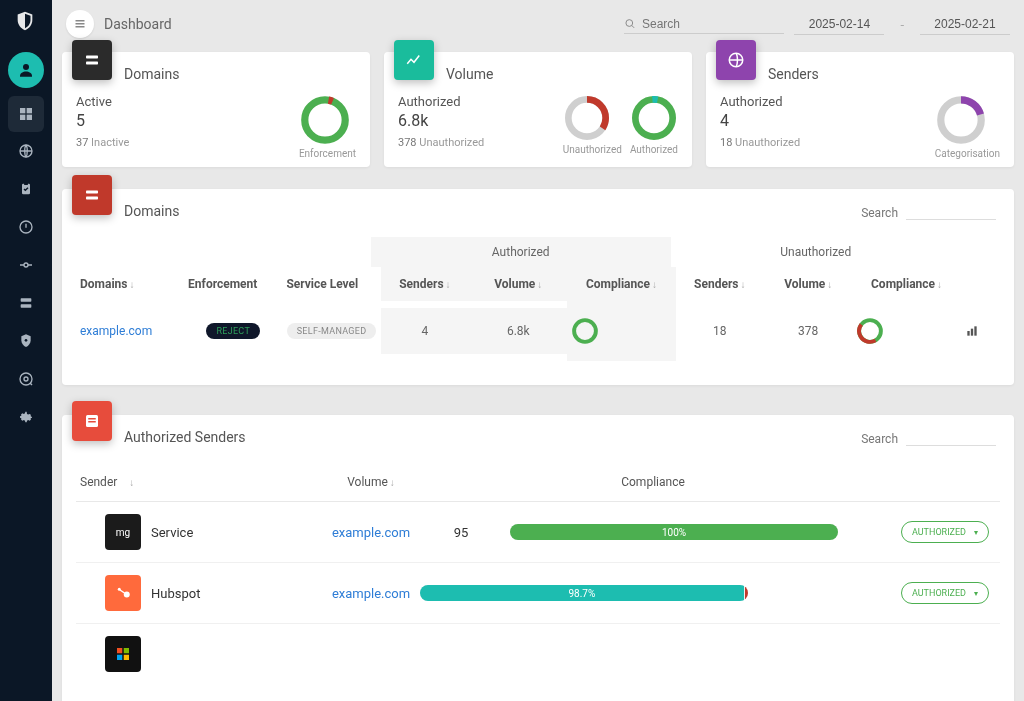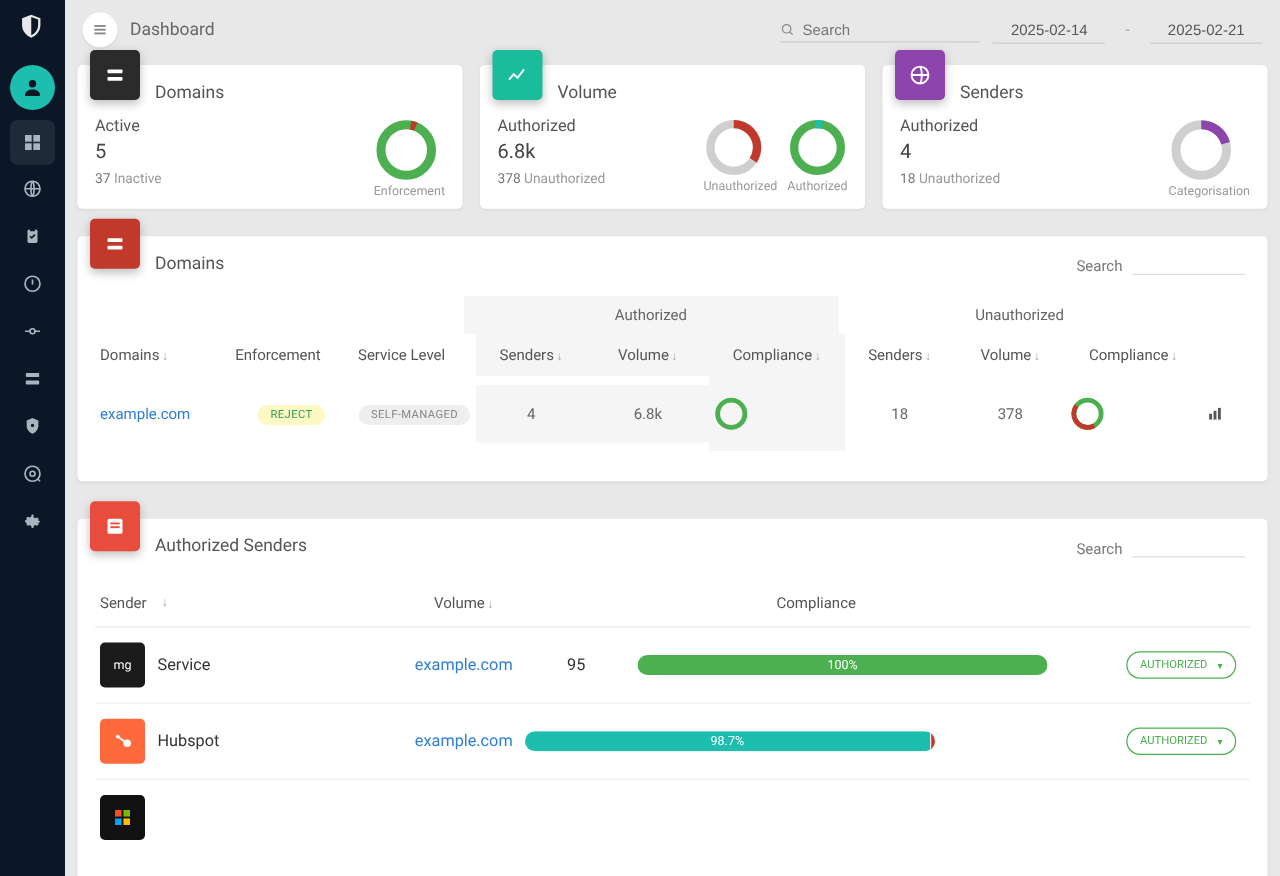--- a/index.html
+++ b/index.html
@@ -56,51 +56,51 @@
 .panel .search-mini { position: absolute; top: 16px; right: 18px; font-size: 12px; color: #777; display: flex; align-items: center; gap: 8px; }
 .panel .search-mini input { border: none; border-bottom: 1px solid #ddd; width: 90px; font-size: 12px; outline: none; }
 
 
 .dtable { width: 100%; }
 .dtable .group-head { display: flex; }
 .dtable .group-head .spacer-col { width: 300px; }
 .dtable .group-head .group { flex: 1; text-align: center; font-size: 12px; color: #666; padding: 8px 0; }
 .dtable .group-head .group.auth { background: #f5f5f5; }
 .dtable .head, .dtable .row { display: flex; align-items: center; }
-.dtable .head { font-size: 12px; color: #555; }
+.dtable .head { font-size: 12px; color: #555; font-weight: bold; }
 .dtable .head .col { padding: 10px 4px; white-space: nowrap; }
 .dtable .head .col.auth-bg { background: #f5f5f5; }
 .dtable .row .col { padding: 16px 4px; font-size: 12px; color: #666; text-align: center; }
 .dtable .row .col.auth-bg { background: #f5f5f5; }
 .col-domain { width: 110px; text-align: left !important; }
 .col-enf { width: 100px; }
 .col-sl { width: 100px; }
 .col-s { width: 90px; }
 .col-v { width: 100px; }
 .col-c { width: 110px; }
 .col-s2 { width: 90px; }
 .col-v2 { width: 90px; }
 .col-c2 { width: 110px; }
 .col-act { width: 40px; }
 .sort-arrow { font-size: 10px; color: #aaa; margin-left: 2px; }
 .link { color: #2e7dd6; cursor: pointer; }
 .pill { display: inline-block; padding: 3px 10px; border-radius: 10px; font-size: 9px; letter-spacing: .3px; }
-.pill.reject { background: #fef9c3; color: #2e9e5b; }
+.pill.reject { background: #0f172a; color: #2e9e5b; }
 .pill.self { background: #eee; color: #888; }
 
 
 .stable .head, .stable .row { display: flex; align-items: center; border-bottom: 1px solid #f0f0f0; }
 .stable .head { font-size: 12px; color: #555; border-bottom: 1px solid #e8e8e8; }
 .stable .head .col, .stable .row .col { padding: 12px 4px; text-align: center; }
 .scol-sender { width: 250px; display: flex; align-items: center; gap: 10px; }
 .scol-domain { width: 90px; }
 .scol-vol { width: 90px; }
 .scol-comp { flex: 1; }
 .scol-status { width: 110px; text-align: right; }
-.sender-icon { width: 36px; height: 36px; border-radius: 4px; display: flex; align-items: center; justify-content: center; font-size: 10px; color: #fff; }
+.sender-icon { width: 36px; height: 36px; border-radius: 4px; display: flex; align-items: center; justify-content: center; font-size: 10px; color: #fff; margin-left: 25px; }
 .bar-wrap { position: relative; height: 16px; background: #eee; border-radius: 8px; overflow: hidden; width: 328px; }
 .bar-fill { position: absolute; left: 0; top: 0; bottom: 0; display: flex; align-items: center; justify-content: center; font-size: 10px; color: #fff; }
 .status-btn { border: 1px solid #4caf50; color: #4caf50; border-radius: 14px; padding: 5px 10px; font-size: 9px; background: #fff; display: inline-flex; align-items: center; gap: 8px; cursor: pointer; }
 .status-btn .caret { font-size: 8px; }
 
 svg { display: block; }
 </style>
 </head>
 <body>
 

